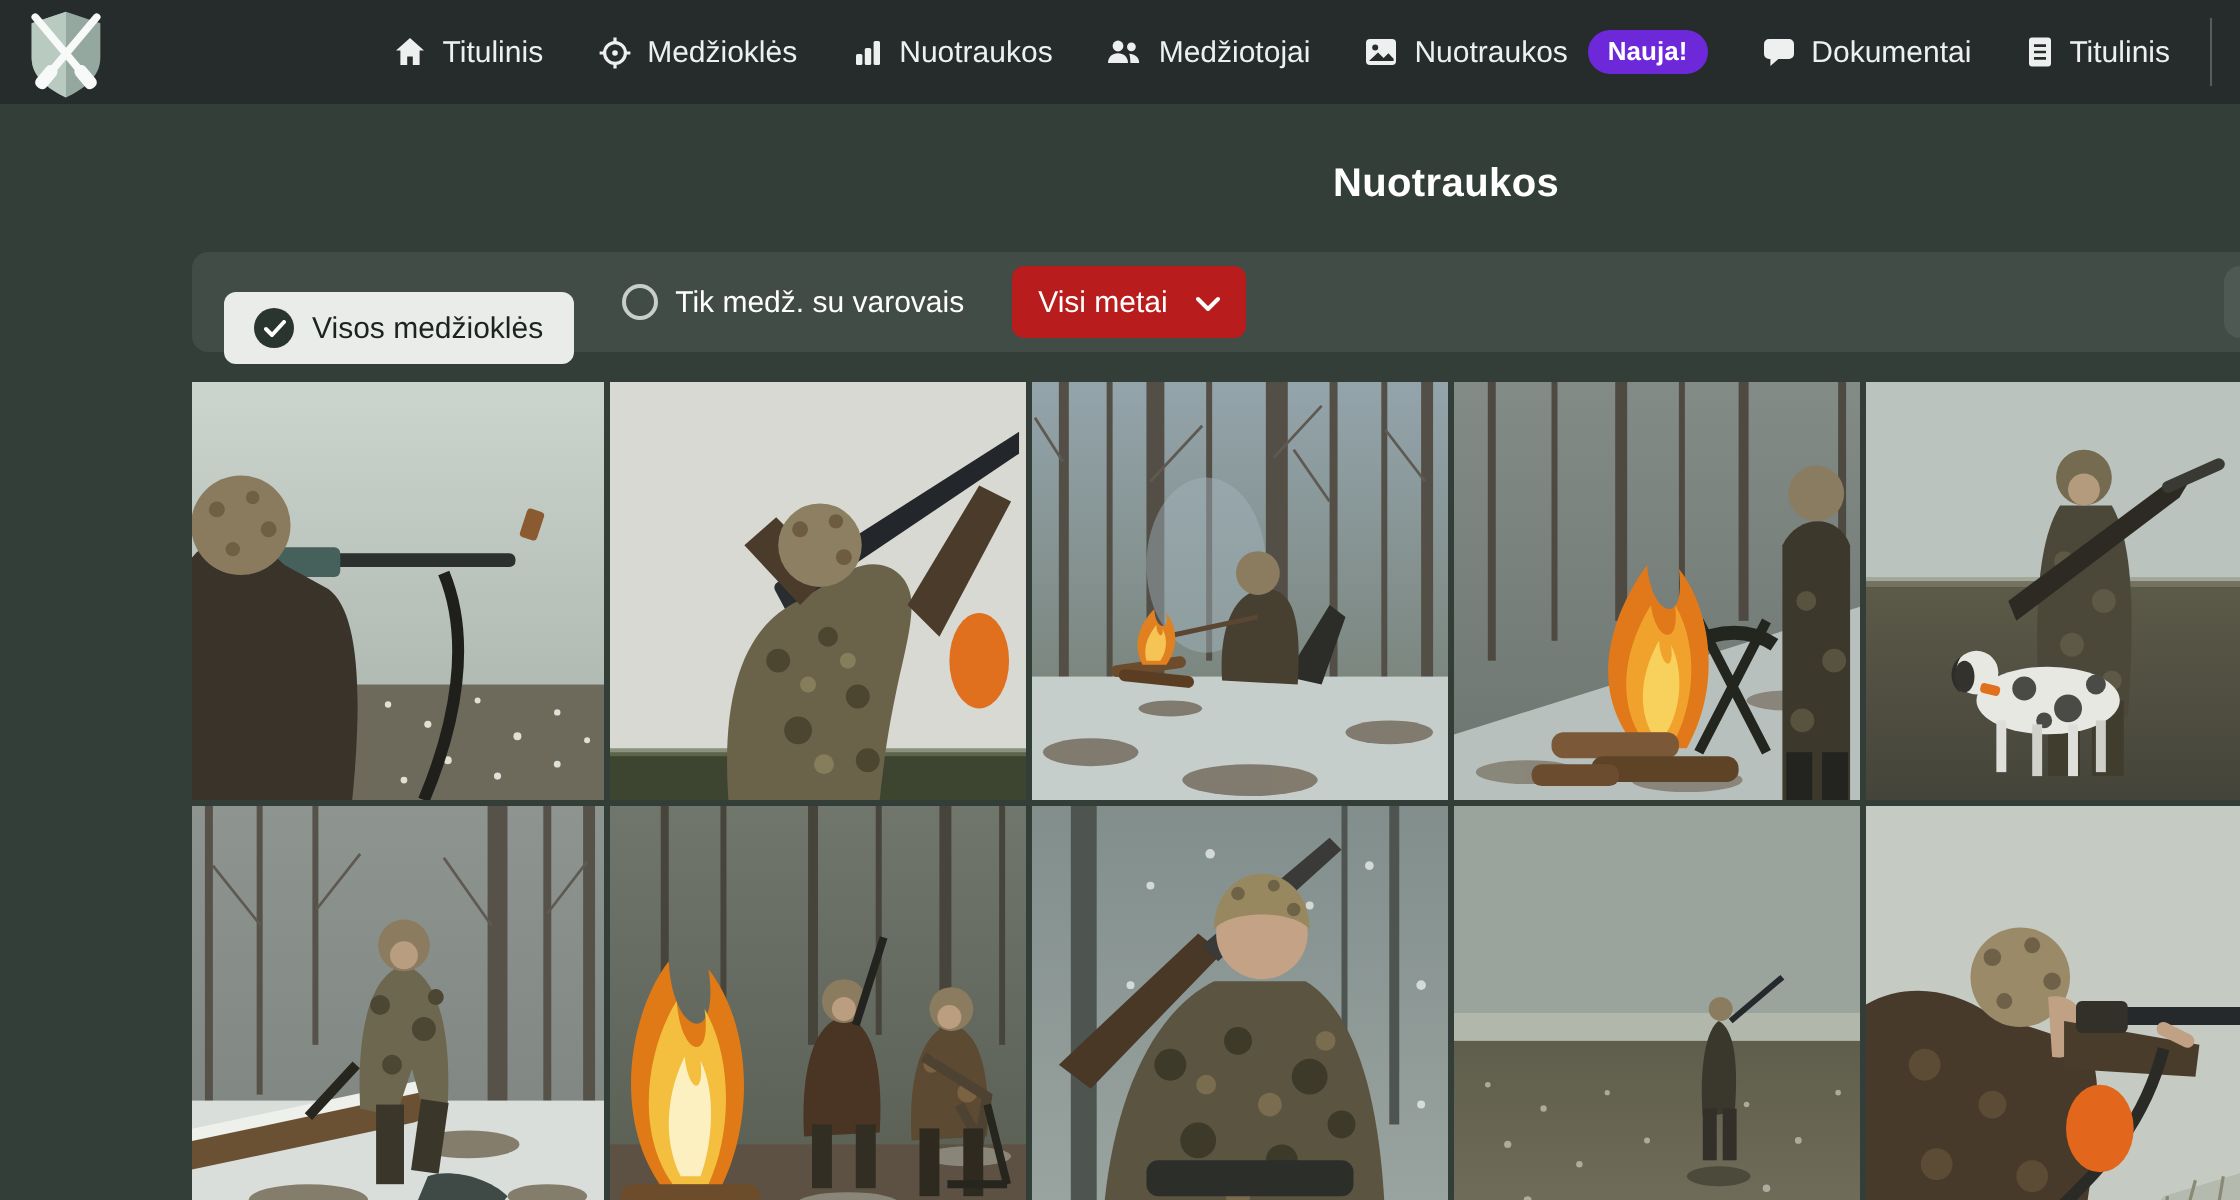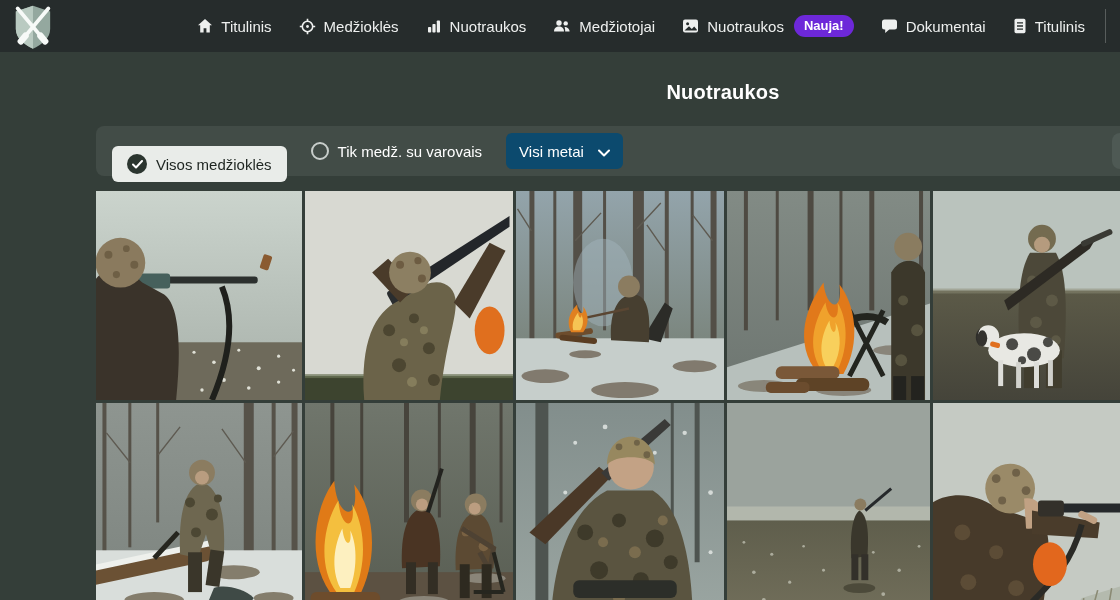--- a/index.html
+++ b/index.html
@@ -57,21 +57,21 @@
   .radio-opt {
     display:flex; align-items:center; gap:9px;
     color:#ffffff; font-size:15px; cursor:pointer; white-space:nowrap;
   }
   .radio-circle {
     width:18px; height:18px; border-radius:50%;
     border:2px solid #c8cecb; flex:0 0 auto;
   }
   .year-select {
     display:flex; align-items:center; gap:14px;
-    background:#0c4a6e; color:#fff; border-radius:6px;
+    background:#b91c1c; color:#fff; border-radius:6px;
     height:36px; padding:0 13px; font-size:15px; cursor:pointer; white-space:nowrap;
   }
   .edge-button {
     position:absolute; left:1016px; top:7px;
     width:56px; height:36px; border-radius:8px;
     background:#4e5954; cursor:pointer;
   }
   
   .gallery {
     margin-left:96px; width:1045px; margin-top:15px;

